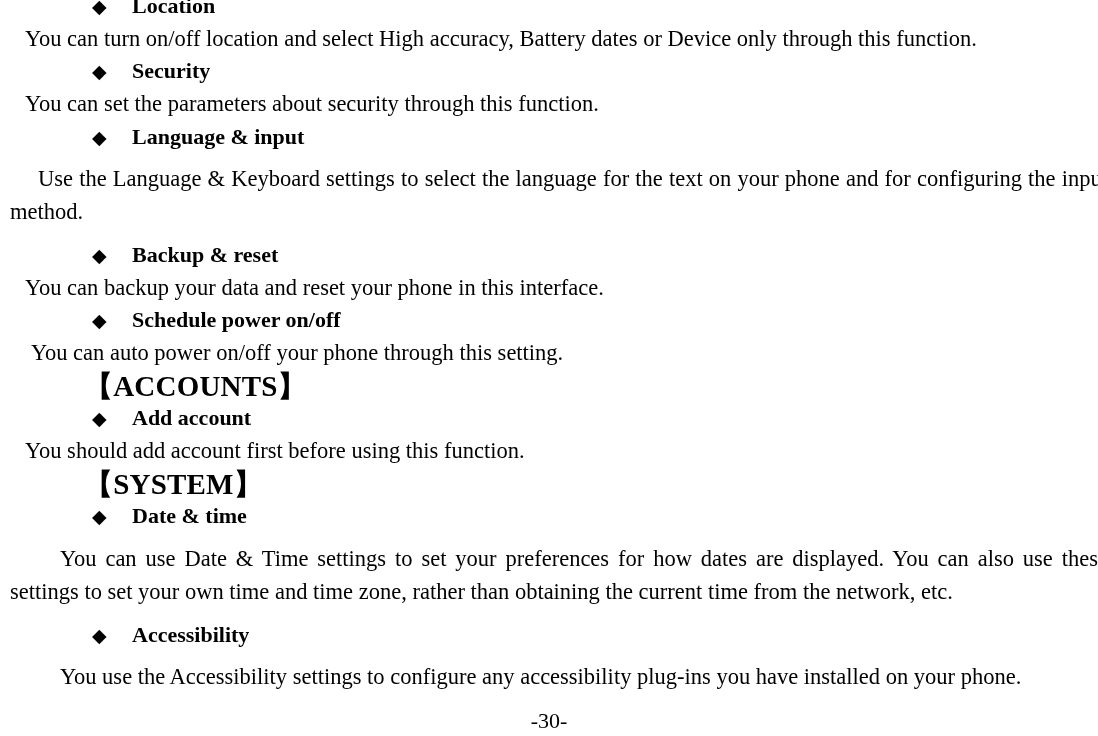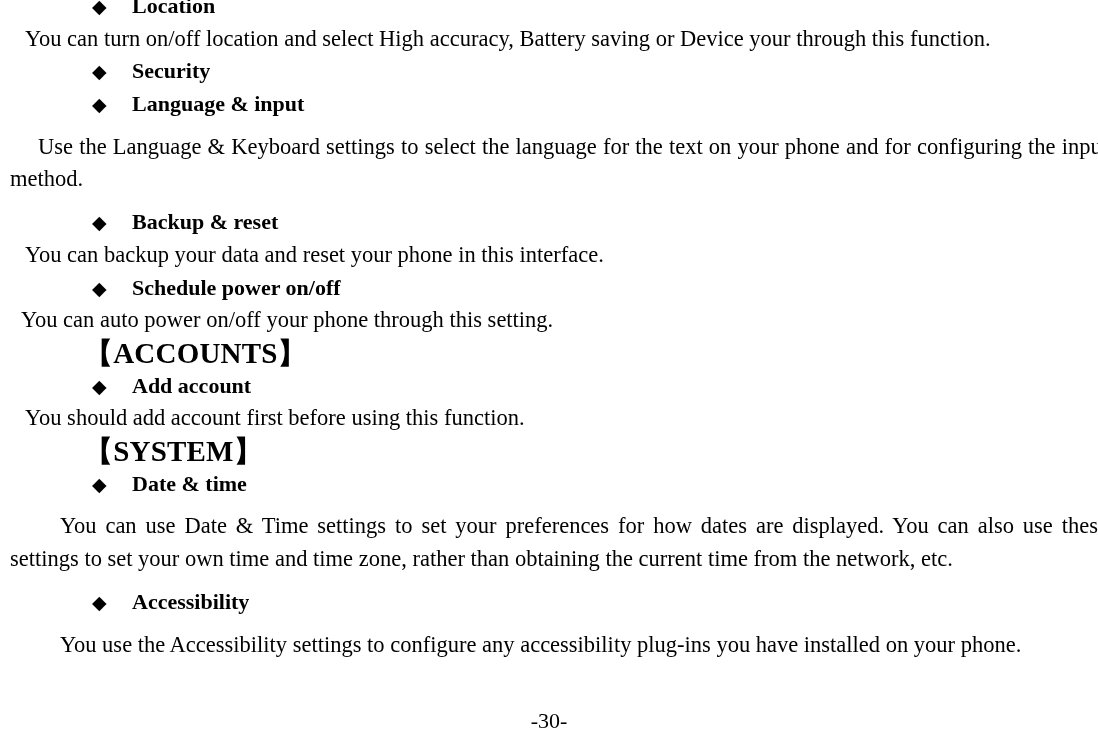--- a/index.html
+++ b/index.html
@@ -64,21 +64,21 @@
 
   
   .para {
     font-size: 22.5px;
     line-height: 32.7px;
     text-align: left;
     margin: 0;
     padding: 0;
   }
   .para.indent-sm { padding-left: 25px; }
-  .para.indent-xs { padding-left: 21px; }
+  .para.indent-xs { padding-left: 31px; }
 
   
   .para-just {
     font-size: 22.5px;
     line-height: 32.7px;
     margin: 10px;
     padding: 0;
     width: 1098px;
     text-align: justify;
     text-align-last: left;
@@ -102,25 +102,26 @@
 </style>
 </head>
 <body>
 
 <div class="page">
   <div class="flow">
 
     <div class="bullet-line">
       <span class="dia">◆</span><span class="lbl">Location</span>
     </div>
-    <p class="para indent-sm">You can turn on/off location and select High accuracy, Battery saving or Device your through this function.</p>
+    <p class="para indent-sm">You can turn on/off location and select High accuracy, Battery dates or Device only through this function.</p>
 
     <div class="bullet-line">
       <span class="dia">◆</span><span class="lbl">Security</span>
     </div>
+    <p class="para indent-sm">You can set the parameters about security through this function.</p>
 
     <div class="bullet-line">
       <span class="dia">◆</span><span class="lbl">Language &amp; input</span>
     </div>
     <p class="para-just">Use the Language &amp; Keyboard settings to select the language for the text on your phone and for configuring the input method.</p>
 
     <div class="bullet-line">
       <span class="dia">◆</span><span class="lbl">Backup &amp; reset</span>
     </div>
     <p class="para indent-sm">You can backup your data and reset your phone in this interface.</p>

